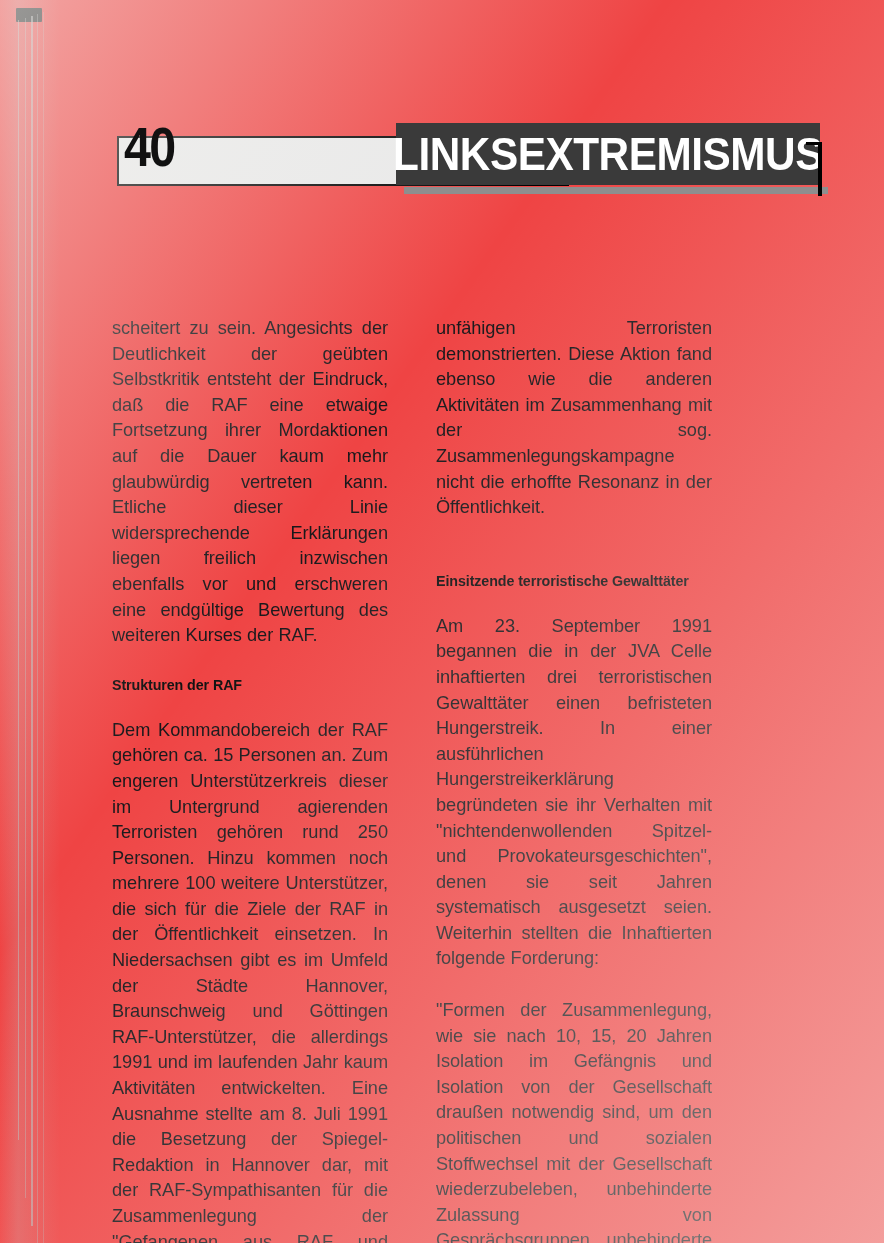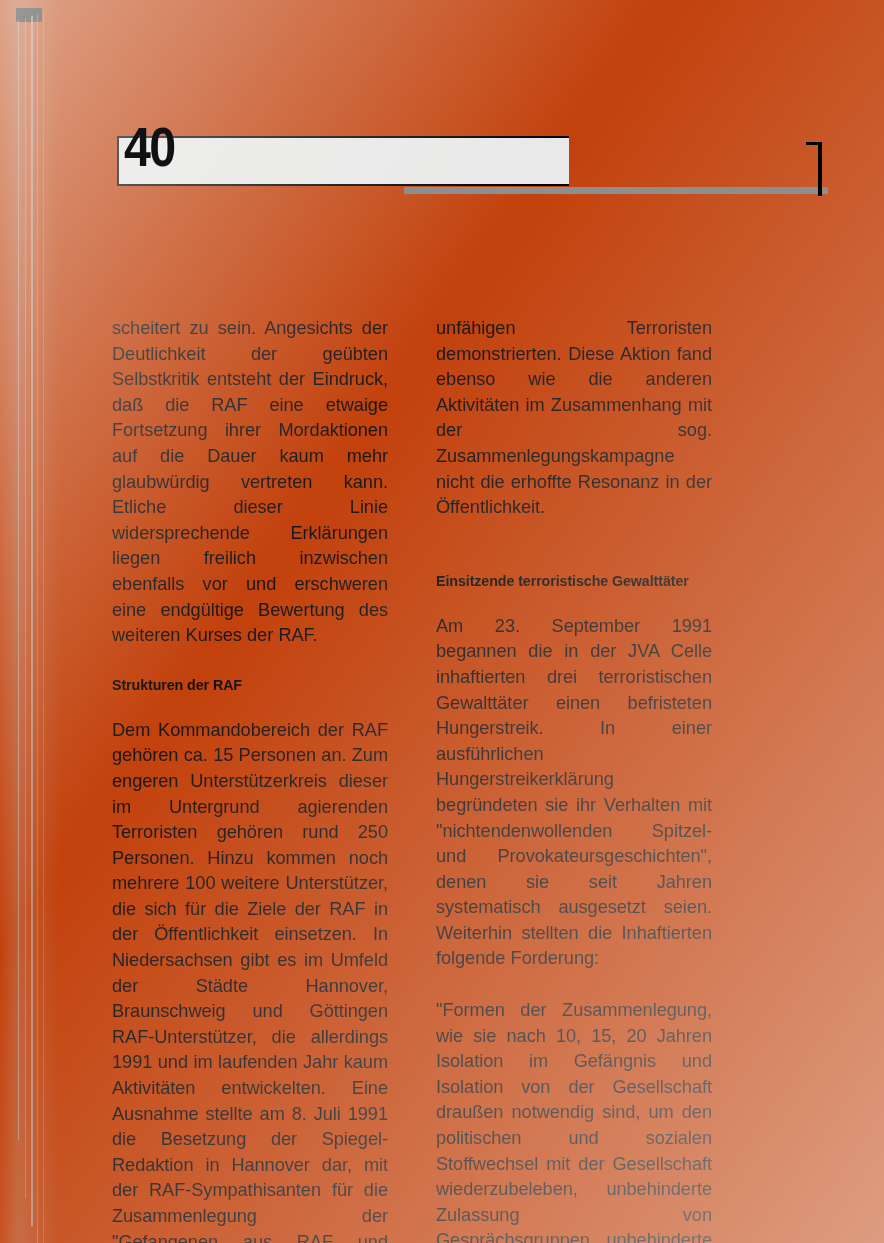--- a/index.html
+++ b/index.html
@@ -7,21 +7,21 @@
     margin: 0;
     padding: 0;
     background: #ffffff;
   }
 
   #page {
     position: relative;
     width: 884px;
     height: 1243px;
     margin: 0;
-    background: #c2410c;
+    background: #ef4444;
     overflow: hidden;
     font-family: "Liberation Sans", sans-serif;
     -webkit-font-smoothing: antialiased;
   }
 
   
   .scan-edge {
     position: absolute;
     top: 0;
     left: 0;
@@ -207,20 +207,23 @@
     <div class="scan-streak" style="left:25px; top:18px; width:1px; height:1180px; opacity:.42;"></div>
     <div class="scan-streak" style="left:31px; top:16px; width:2px; height:1210px; opacity:.60;"></div>
     <div class="scan-streak" style="left:37px; top:14px; width:1px; height:1230px; opacity:.38;"></div>
     <div class="scan-streak" style="left:43px; top:12px; width:1px; height:1240px; opacity:.30;"></div>
   </div>
 
   <div class="masthead">
     <div class="mast-graybox"></div>
     <div class="mast-banner-shadow"></div>
     <div class="mast-pagenum">40</div>
+    <div class="mast-banner">
+      <div class="mast-title">LINKSEXTREMISMUS</div>
+    </div>
     <div class="mast-bracket-top"></div>
     <div class="mast-bracket"></div>
   </div>
 
   <div class="columns">
 
     <div class="col">
       <p class="body-p">scheitert zu sein. Angesichts der Deutlichkeit der geübten Selbstkritik entsteht der Eindruck, daß die RAF eine etwaige Fortsetzung ihrer Mordaktionen auf die Dauer kaum mehr glaubwürdig vertreten kann. Etliche dieser Linie widersprechende Erklärungen liegen freilich inzwischen ebenfalls vor und erschweren eine endgültige Bewertung des weiteren Kurses der RAF.</p>
 
       <div class="subhead">Strukturen der RAF</div>

